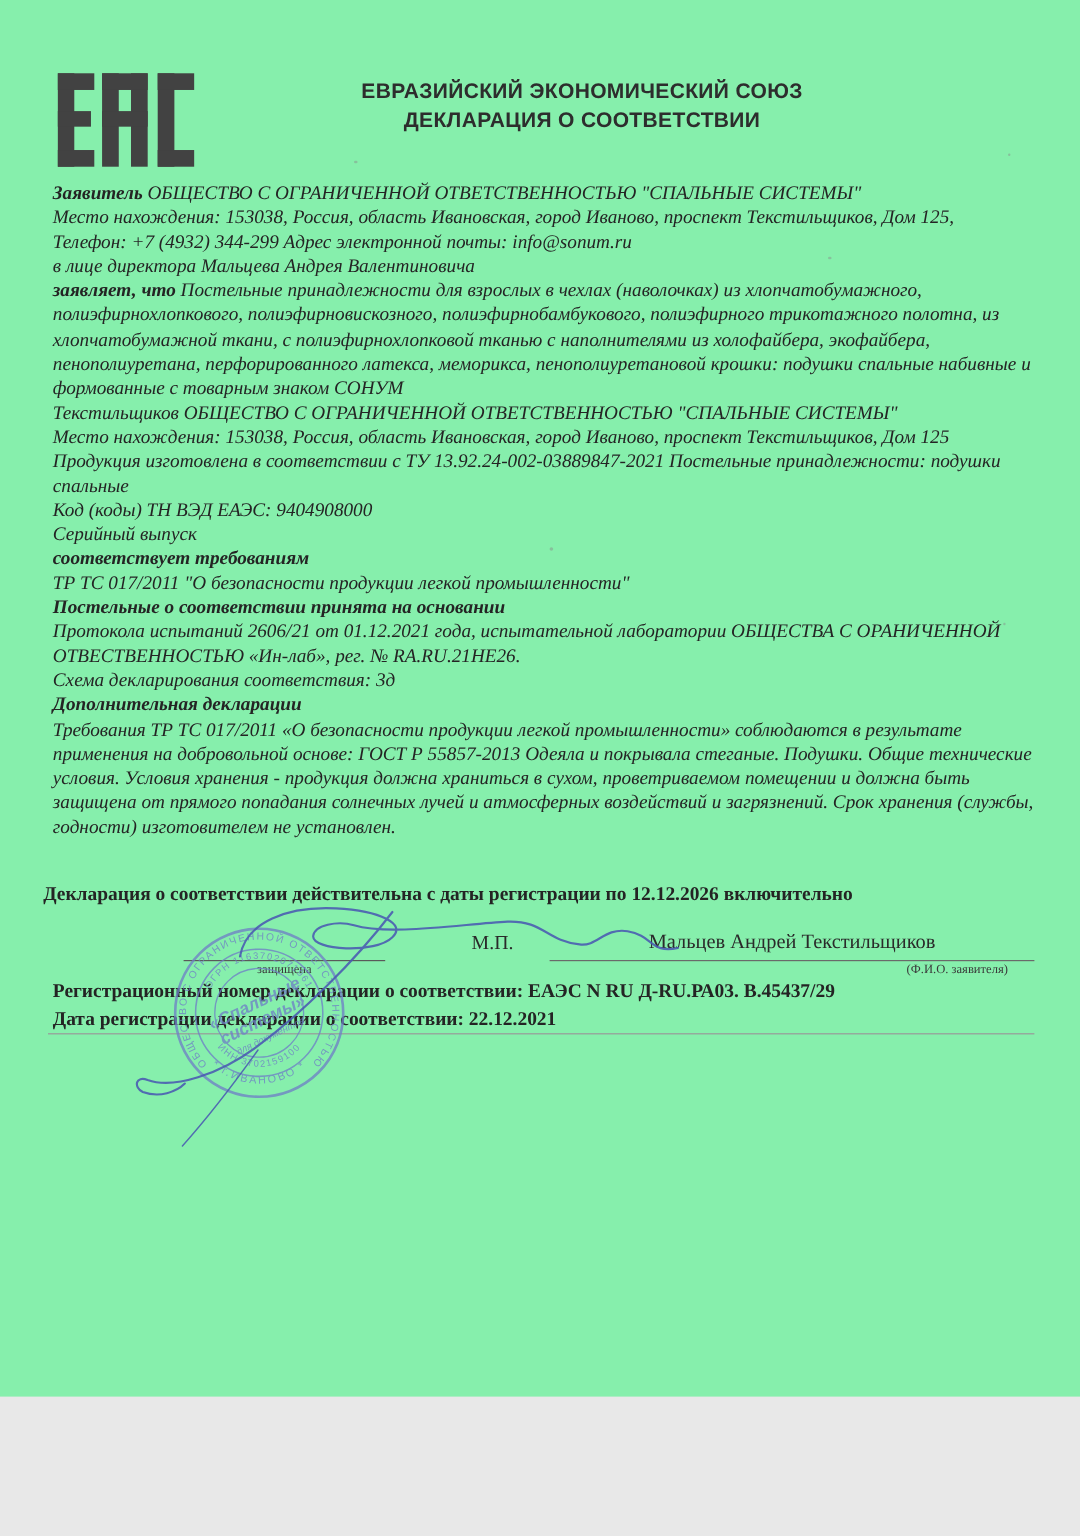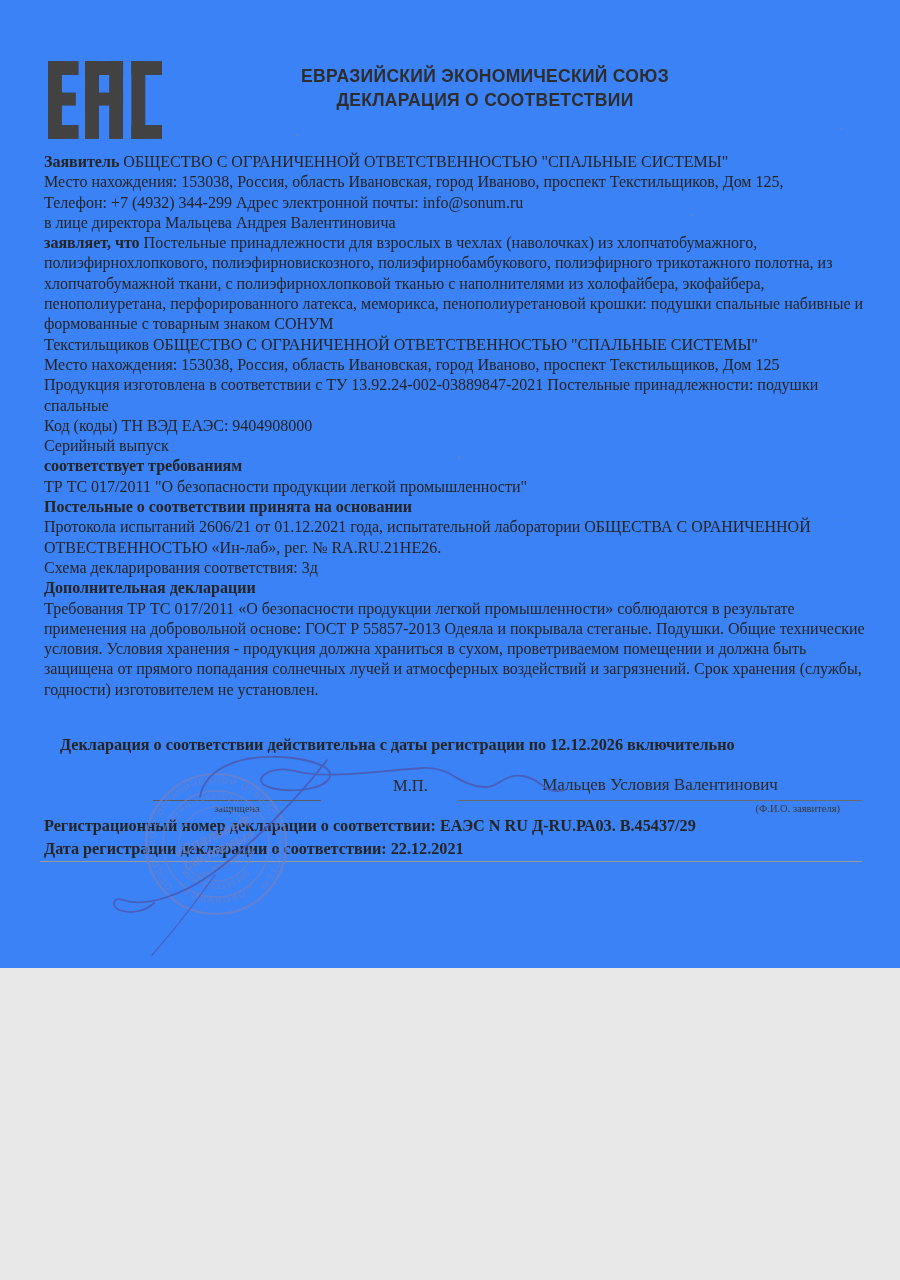--- a/index.html
+++ b/index.html
@@ -1,26 +1,26 @@
 <!DOCTYPE html>
 <html><head>
 <meta charset="utf-8">
 <style>
   html,body{margin:0;padding:0;background:#e8e8e8;}
-  .page{position:relative;width:900px;height:968px;background:#3b82f6;overflow:hidden;
+  .page{position:relative;width:900px;height:1164px;background:#86efac;overflow:hidden;
         font-family:"Liberation Serif",serif;color:#232323;}
   .hdr{position:absolute;left:160px;top:64px;width:650px;text-align:center;
        font-family:"Liberation Sans",sans-serif;font-weight:bold;font-size:17.5px;
        line-height:24px;color:#2d2d2d;letter-spacing:.3px;}
   .logo{position:absolute;left:48px;top:58px;}
   .bodytext{position:absolute;left:44px;top:152px;width:822px;
             font-size:16px;line-height:20.3px;color:#242424;}
-  .bodytext p{margin:0;}
+  .bodytext p{margin:0;font-style:italic;}
   .b{font-weight:bold;}
-  .validity{position:absolute;left:60px;top:736px;width:822px;font-size:16.2px;
+  .validity{position:absolute;left:36px;top:736px;width:822px;font-size:16.2px;
             font-weight:bold;color:#242424;}
   .mp{position:absolute;left:393px;top:776px;font-size:16.5px;color:#2a2a2a;}
   .sigline{position:absolute;left:153px;top:800px;width:168px;border-top:1.5px solid #5a5a5a;}
   .sigcap{position:absolute;left:153px;top:803px;width:168px;text-align:center;
           font-size:10.5px;color:#3a3a3a;}
   .fioname{position:absolute;left:458px;top:775px;width:404px;text-align:center;
            font-size:17px;color:#2a2a2a;}
   .fioline{position:absolute;left:458px;top:800px;width:404px;border-top:1.2px solid #6a6a6a;}
   .fiocap{position:absolute;left:436px;top:803px;width:404px;text-align:right;
           font-size:10.5px;color:#3a3a3a;}
@@ -77,21 +77,21 @@
     <p>Схема декларирования соответствия: 3д</p>
     <p class="b">Дополнительная декларации</p>
     <p>Требования ТР ТС 017/2011 «О безопасности продукции легкой промышленности» соблюдаются в результате применения на добровольной основе: ГОСТ Р 55857-2013 Одеяла и покрывала стеганые. Подушки. Общие технические условия. Условия хранения - продукция должна храниться в сухом, проветриваемом помещении и должна быть защищена от прямого попадания солнечных лучей и атмосферных воздействий и загрязнений. Срок хранения (службы, годности) изготовителем не установлен.</p>
   </div>
 
   <div class="validity">Декларация о соответствии действительна с даты регистрации по 12.12.2026 включительно</div>
 
   <div class="mp">М.П.</div>
   <div class="sigline"></div>
   <div class="sigcap">защищена</div>
-  <div class="fioname">Мальцев Условия Валентинович</div>
+  <div class="fioname">Мальцев Андрей Текстильщиков</div>
   <div class="fioline"></div>
   <div class="fiocap">(Ф.И.О. заявителя)</div>
 
   <div class="regnum">Регистрационный номер декларации о соответствии: ЕАЭС N RU Д-RU.РА03. В.45437/29</div>
   <div class="regdate">Дата регистрации декларации о соответствии:  22.12.2021</div>
   <div class="hrule"></div>
 
   <div class="stamp">
     <svg width="160" height="168" viewBox="0 0 160 168">
       <defs>

